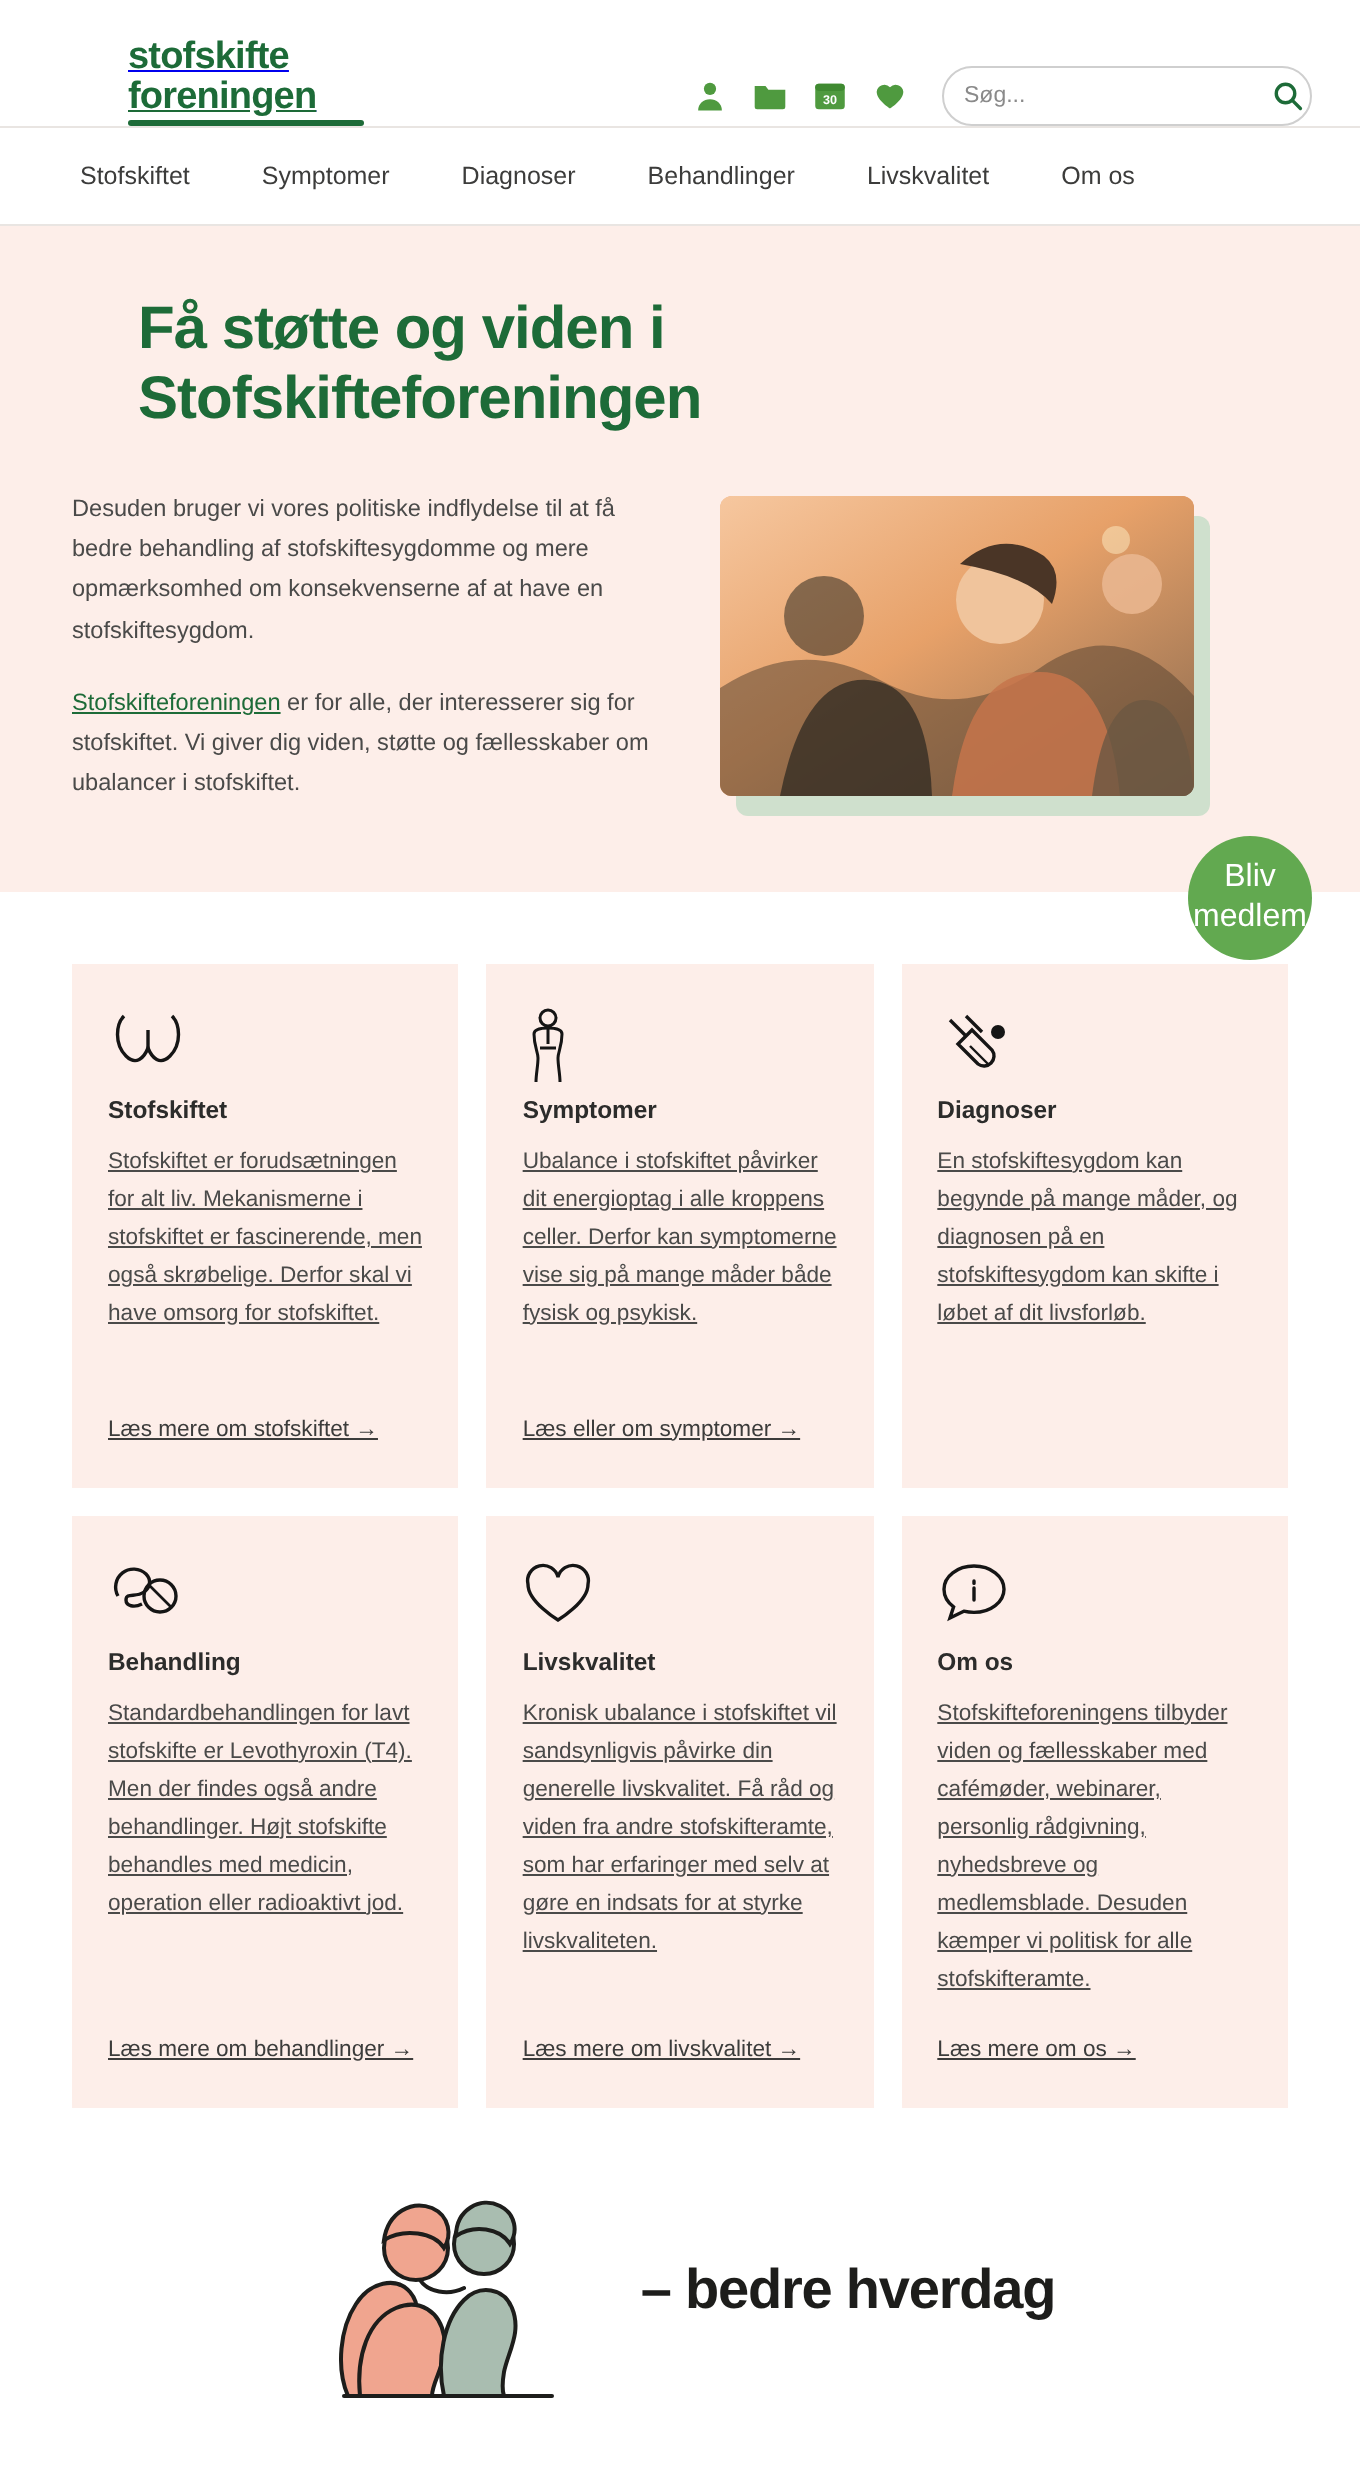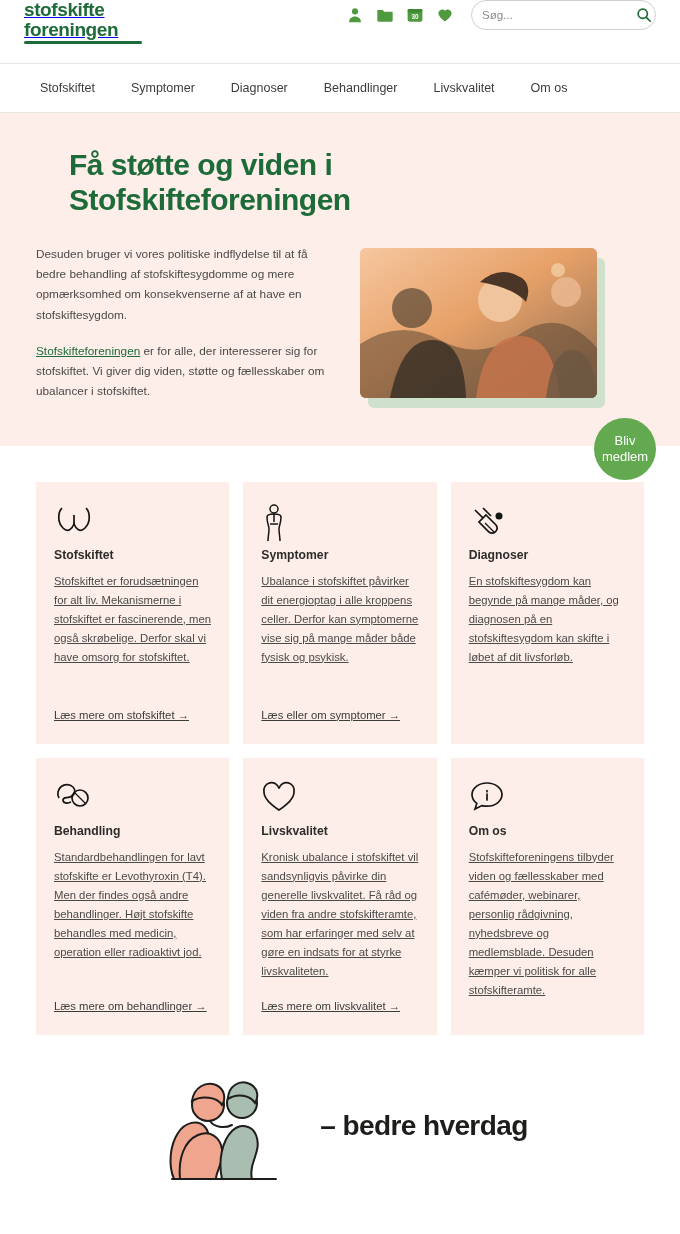--- a/index.html
+++ b/index.html
@@ -9,32 +9,33 @@
     font-family: "Liberation Sans", sans-serif;
     color: #3c3c3b;
   }
   body { width: 680px; min-height: 1234px; overflow: hidden; }
 
   
   .header {
     height: 63px;
     background: #ffffff;
     display: flex;
-    align-items: flex-start;
+    align-items: flex-end;
     padding: 0 24px;
     position: relative;
+    margin-left: 40px;
   }
   .logo { display: flex; flex-direction: column; line-height: 1.0; }
   .logo-l1, .logo-l2 {
     font-weight: bold;
     font-size: 19px;
     letter-spacing: -0.4px;
     color: #1d6b38;
   }
-  .logo-l2 { margin-top: 1px; }
+  .logo-l2 { margin-top: 1px; text-decoration: underline; }
   .logo-underline {
     width: 118px; height: 3px; background: #1d6b38; margin-top: 2px; border-radius: 2px;
   }
 
   .header-right {
     margin-left: auto;
     display: flex;
     align-items: center;
     gap: 10px;
   }
@@ -143,21 +144,21 @@
   }
   .badge {
     position: absolute;
     right: 24px; top: -28px;
     width: 62px; height: 62px;
     border-radius: 50%;
     background: #62a950;
     color: #fff;
     display: flex; flex-direction: column;
     align-items: center; justify-content: center;
-    font-size: 13px; line-height: 1.25; text-align: center;
+    font-size: 16px; line-height: 1.25; text-align: center;
     text-decoration: none;
   }
 
   .cards-grid {
     display: grid;
     grid-template-columns: repeat(3, 1fr);
     gap: 14px;
   }
   .card {
     background: #fdeee9;
@@ -374,20 +375,21 @@
 
     <div class="card">
       <div class="card-icon">
         <svg width="36" height="34" viewBox="0 0 36 34" fill="none" stroke="#151515" stroke-width="1.7">
           <path d="M18 3c8.3 0 15 5.2 15 11.6S26.3 26.2 18 26.2c-1.8 0-3.5-.2-5.1-.6L6 29l1.8-5.6C4.8 21.2 3 18.1 3 14.6C3 8.2 9.7 3 18 3z"></path>
           <path d="M18 10.5v1.2M18 14v6" stroke-linecap="round"></path>
         </svg>
       </div>
       <h3>Om os</h3>
       <p>Stofskifteforeningens tilbyder viden og fællesskaber med cafémøder, webinarer, personlig rådgivning, nyhedsbreve og medlemsblade. Desuden kæmper vi politisk for alle stofskifteramte.</p>
+      <a class="card-link" href="#">Læs mere om os →</a>
     </div>
 
   </div>
 </section>
 
 <section class="banner">
   <div class="banner-art">
     <svg width="150" height="130" viewBox="0 0 150 130" fill="none">
       <path d="M22 118c-6-14-4-34 4-46 7-11 20-14 27-6 6 7 4 18-2 27-6 9-8 17-6 25z" fill="#f0a58f" stroke="#1d1d1b" stroke-width="2"></path>
       <circle cx="56" cy="44" r="16" fill="#f0a58f" stroke="#1d1d1b" stroke-width="2"></circle>

